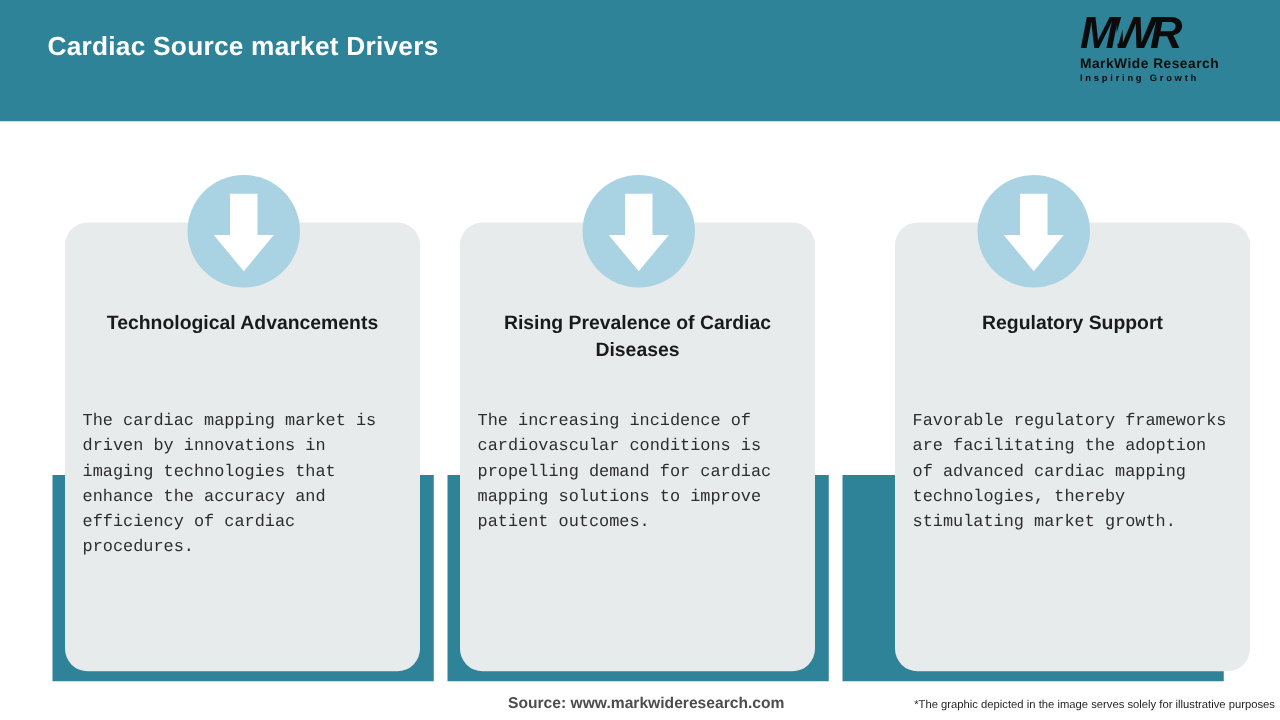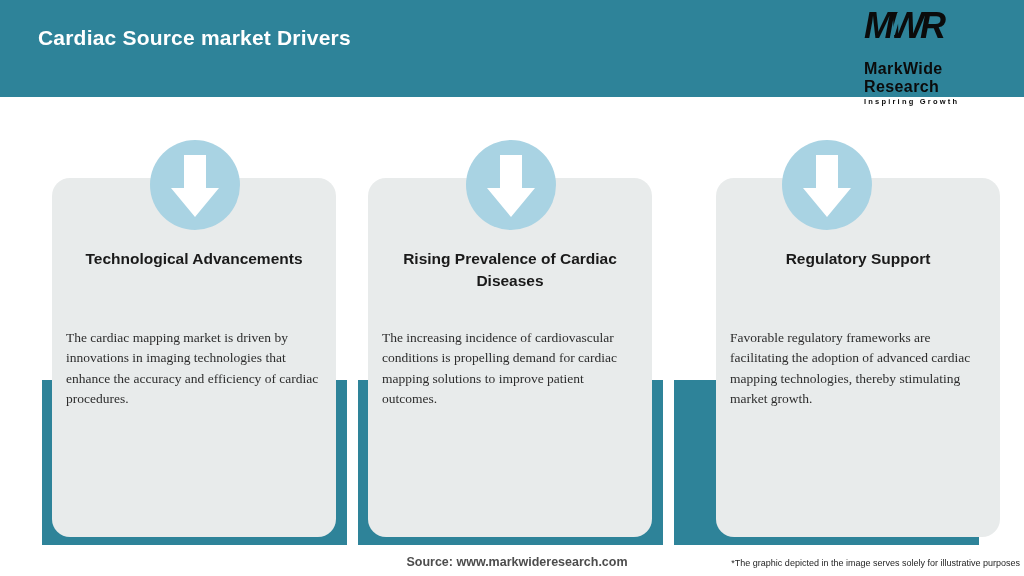--- a/index.html
+++ b/index.html
@@ -32,21 +32,21 @@
   .logo-monogram{
     position:relative;display:inline-block;
     font-size:36px;font-weight:bold;font-style:italic;
     letter-spacing:-4px;line-height:1;color:#0b0b0b;
   }
   .logo-bolt{
     position:absolute;left:30px;top:5px;width:4px;height:22px;
     background:var(--teal);transform:skewX(-16deg);
   }
   .logo-name{
-    font-size:16px;font-weight:bold;letter-spacing:0.4px;margin-top:16px;
+    font-size:11px;font-weight:bold;letter-spacing:0.4px;margin-top:1px;
   }
   .logo-tagline{
     font-size:7.5px;font-weight:bold;letter-spacing:2.2px;margin-top:1px;
   }
   
   .band{
     position:absolute;top:380px;height:165px;width:305px;
     background:var(--teal);z-index:0;
   }
   .band-1{left:42px;}
@@ -69,21 +69,21 @@
   .circle-3{left:782px;}
   .arrow-svg{display:block;width:90px;height:90px;}
   .card-title{
     position:absolute;top:70px;left:12px;right:12px;
     text-align:center;font-size:15.5px;font-weight:bold;color:#1a1a1a;
     line-height:1.45;
   }
   .card-body{
     position:absolute;top:150px;left:14px;right:12px;
     font-size:13.5px;color:#2d2d2d;line-height:1.5;
-    font-family:Liberation Serif, serif;
+    font-family:Liberation Mono, monospace;
   }
   
   .source{
     position:absolute;left:0;right:0;bottom:7px;
     text-align:center;font-size:12.5px;font-weight:bold;color:#4d4d4d;padding-left:10px;
   }
   .disclaimer{
     position:absolute;right:4px;bottom:8px;
     font-size:9px;color:#1f1f1f;
   }

